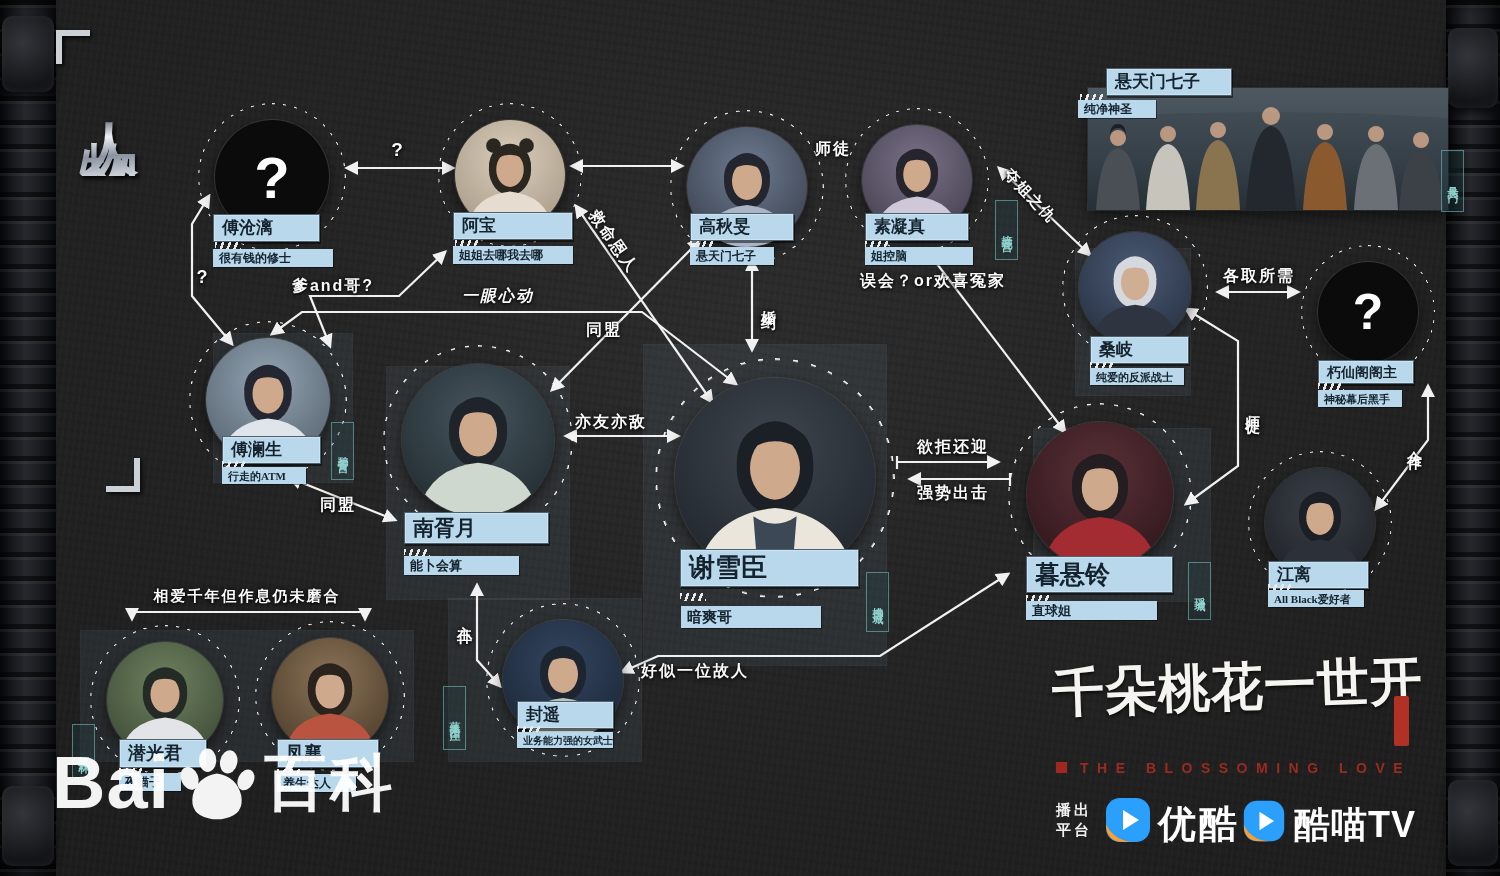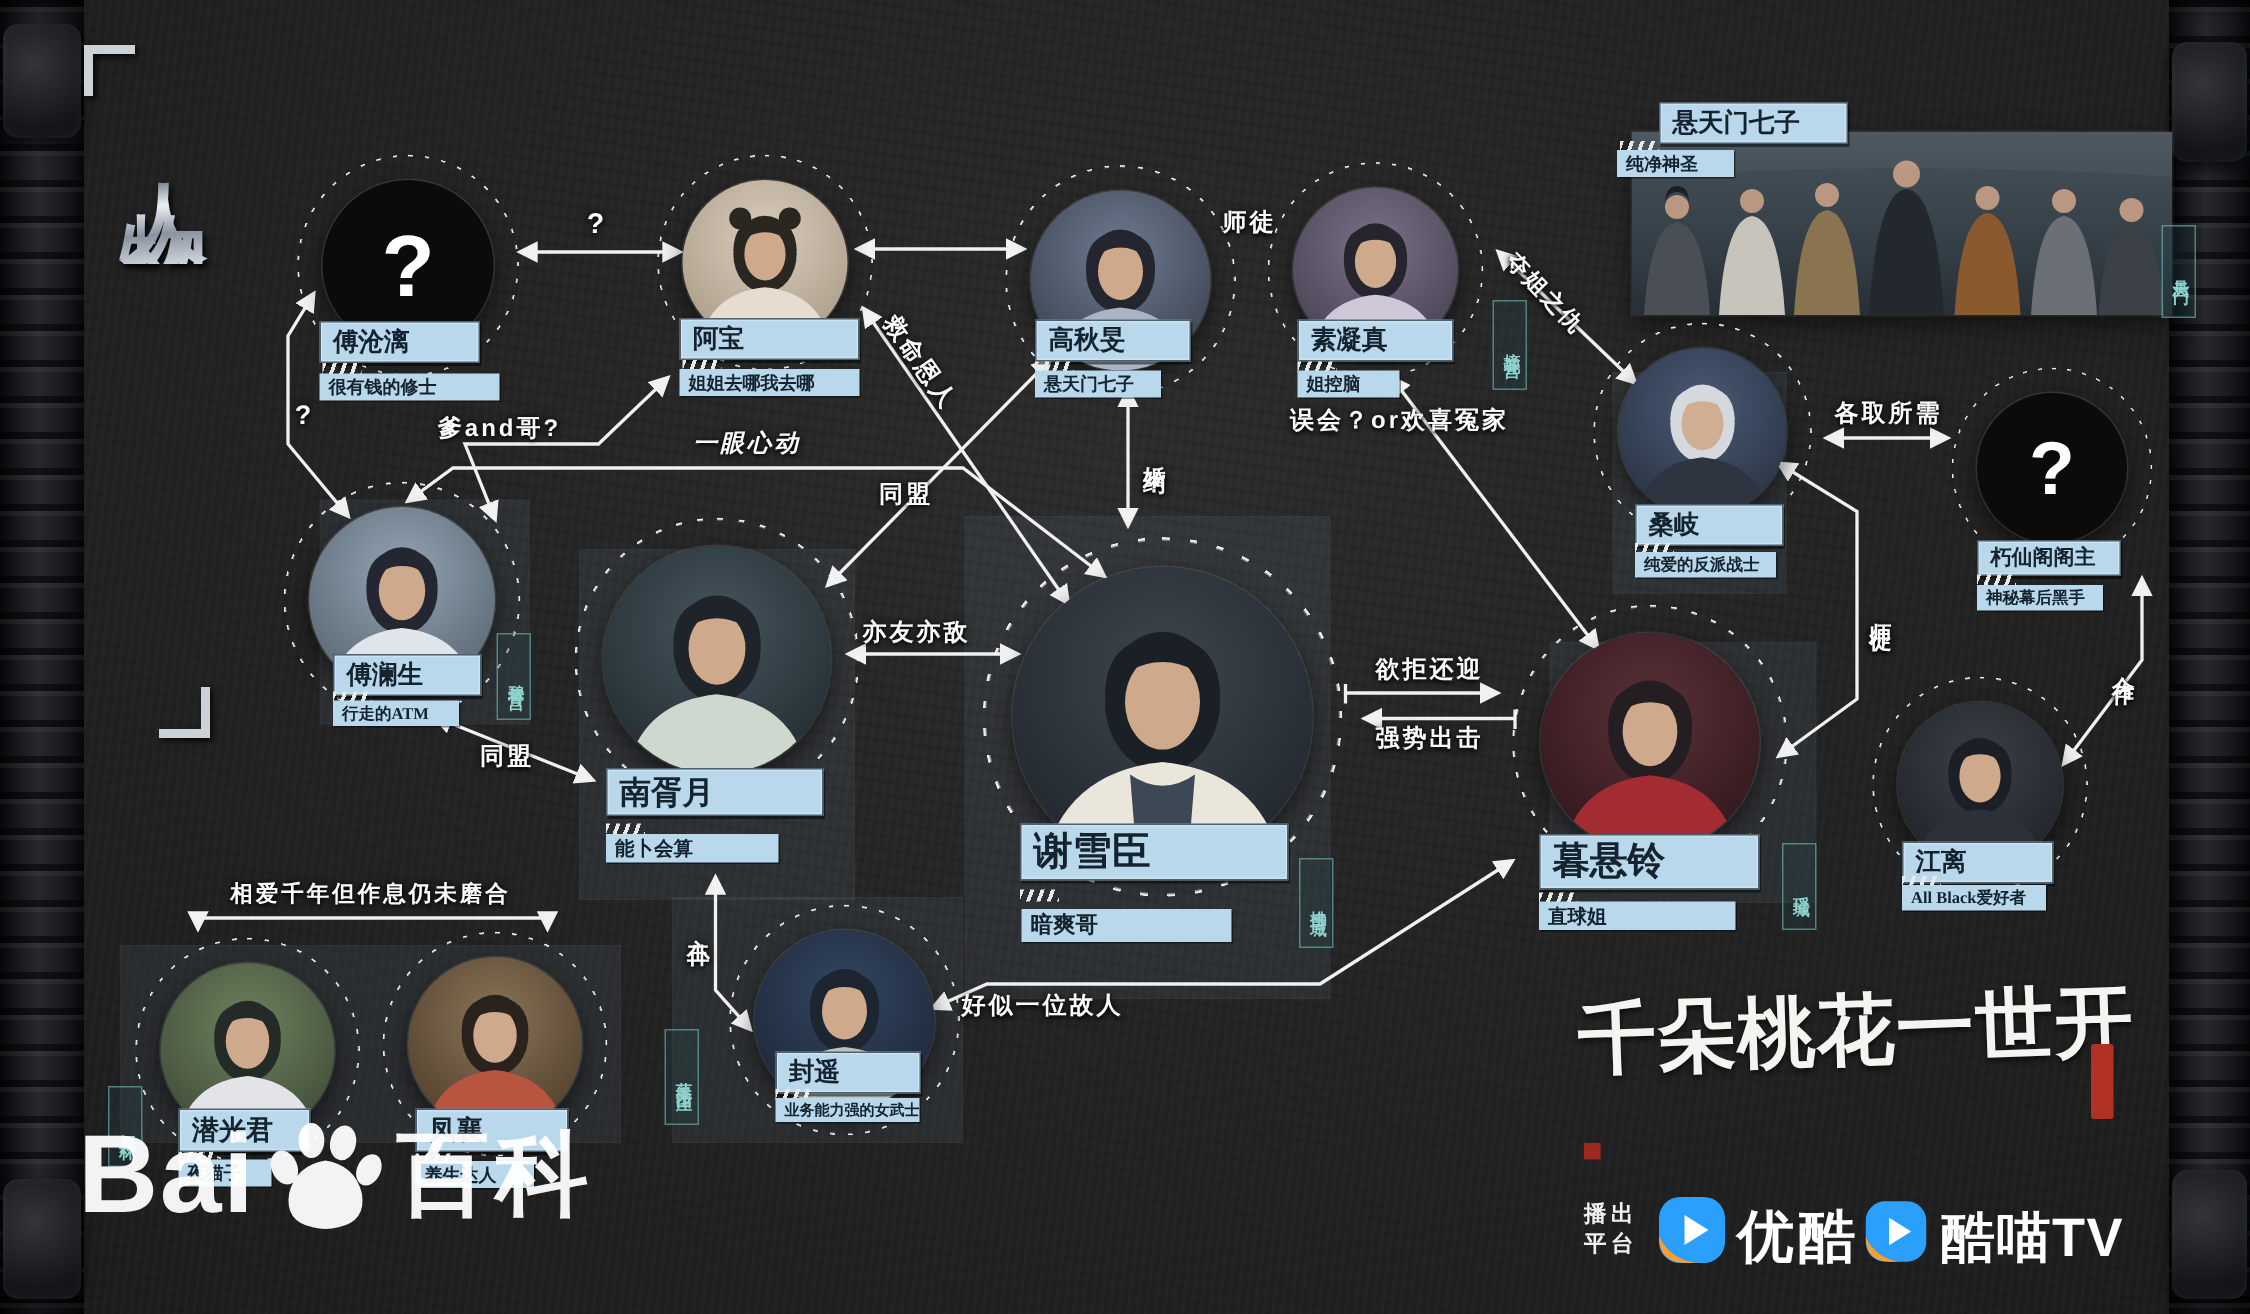--- a/index.html
+++ b/index.html
@@ -208,21 +208,21 @@
     <div class="circle" style="width:110px;height:110px;background:radial-gradient(circle at 50% 35%, #7a7288, #4a4556 80%);">
       <svg viewBox="0 0 120 120">
         <ellipse cx="60" cy="54" rx="23" ry="28" fill="#26242c"></ellipse>
         <ellipse cx="60" cy="54" rx="15" ry="19" fill="#cfa98c"></ellipse>
         <path d="M37 52 Q37 28 60 28 Q83 28 83 52 Q74 38 60 38 Q46 38 37 52 Z" fill="#26242c"></path>
         <path d="M12 120 Q20 82 60 78 Q100 82 108 120 Z" fill="#cfc8d8"></path>
       </svg>
     </div>
     <div class="nb" style="left:3px;top:88px;width:104px;">素凝真</div>
     <div class="hatch" style="left:3px;top:116px;"></div>
-    <div class="db" style="left:3px;top:122px;width:68px;">姐控脑</div>
+    <div class="db" style="left:3px;top:122px;width:108px;">姐控脑</div>
   </div>
 
   <div class="char" style="left:1074px;top:64px;">
     <div class="photo" style="left:14px;top:24px;width:360px;height:122px;background:linear-gradient(180deg,#46525b,#323c44 70%,#272f36);">
       <svg viewBox="0 0 360 122" style="position:absolute;inset:0;width:100%;height:100%;">
         <g>
           <circle cx="30" cy="50" r="8" fill="#b99780"></circle>
             <path d="M30 40 a8 8 0 0 1 8 8 q0 -12 -8 -12 q-8 0 -8 12 a8 8 0 0 1 8 -8" fill="#1c2026"></path>
             <path d="M8 122 Q12 62 30 60 Q48 62 52 122 Z" fill="#4a4f55"></path>
           <circle cx="80" cy="46" r="8" fill="#b99780"></circle>
@@ -431,20 +431,21 @@
         <ellipse cx="92" cy="46" rx="10" ry="14" transform="rotate(26 92 46)"></ellipse>
         <path d="M55 38 Q30 42 24 66 Q20 90 44 95 Q55 98 66 95 Q90 90 86 66 Q80 42 55 38 Z"></path>
       </g>
     </svg>
     <span class="t2">百科</span>
   </div>
 
   <div class="drama-title">千朵桃花一世开</div>
   <div class="seal"></div>
   <div class="redsq"></div>
+  <div class="subtitle">THE BLOSSOMING LOVE</div>
 
   <div class="bcast">
     <div>播出</div>
     <div>平台</div>
   </div>
 
   <svg class="plat-icon" style="left:1104px;top:796px;" width="48" height="48" viewBox="0 0 48 48">
     <rect x="2" y="2" width="44" height="44" rx="14" fill="#2b9ffc"></rect>
     <path d="M2,28 Q2,46 20,46 L30,46 A30,30 0 0 1 2,28 Z" fill="#ff9e2c"></path>
     <path d="M19,14 L35,24 L19,34 Z" fill="#ffffff"></path>

